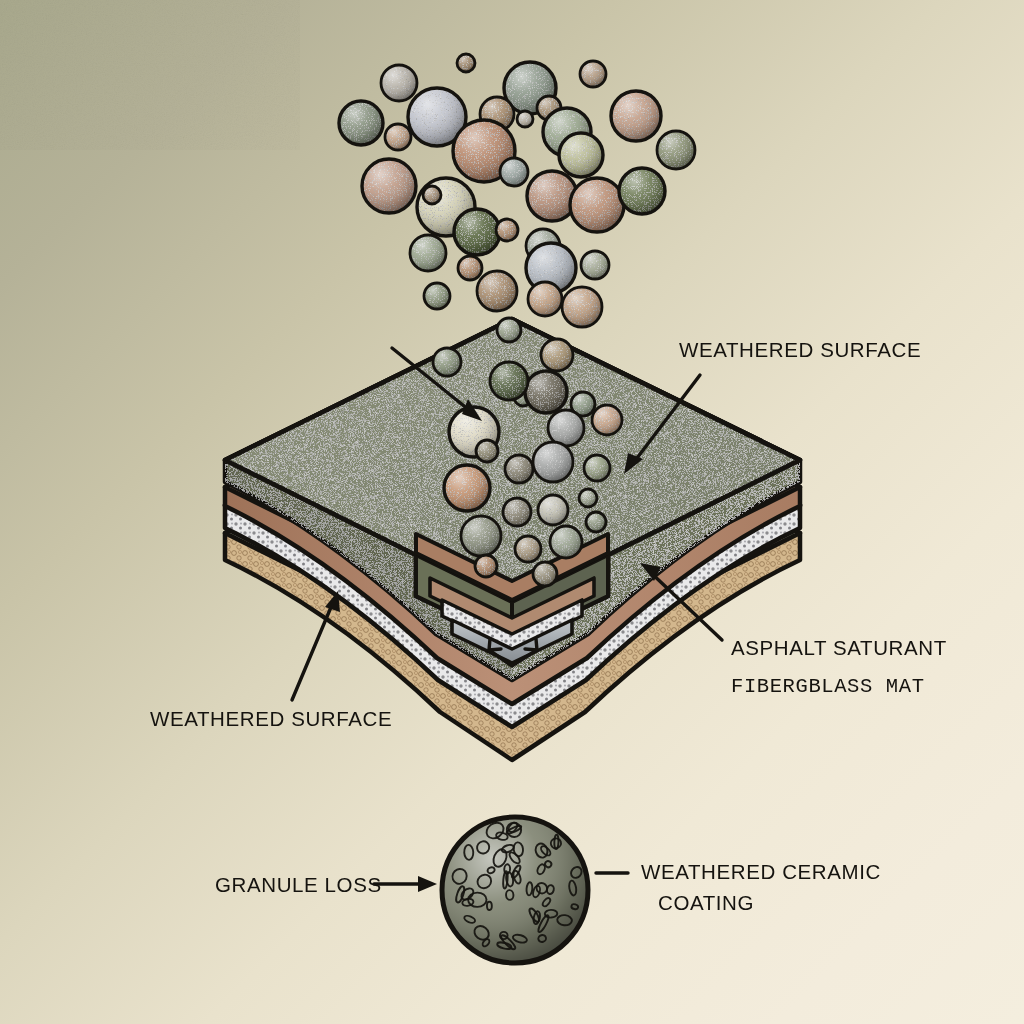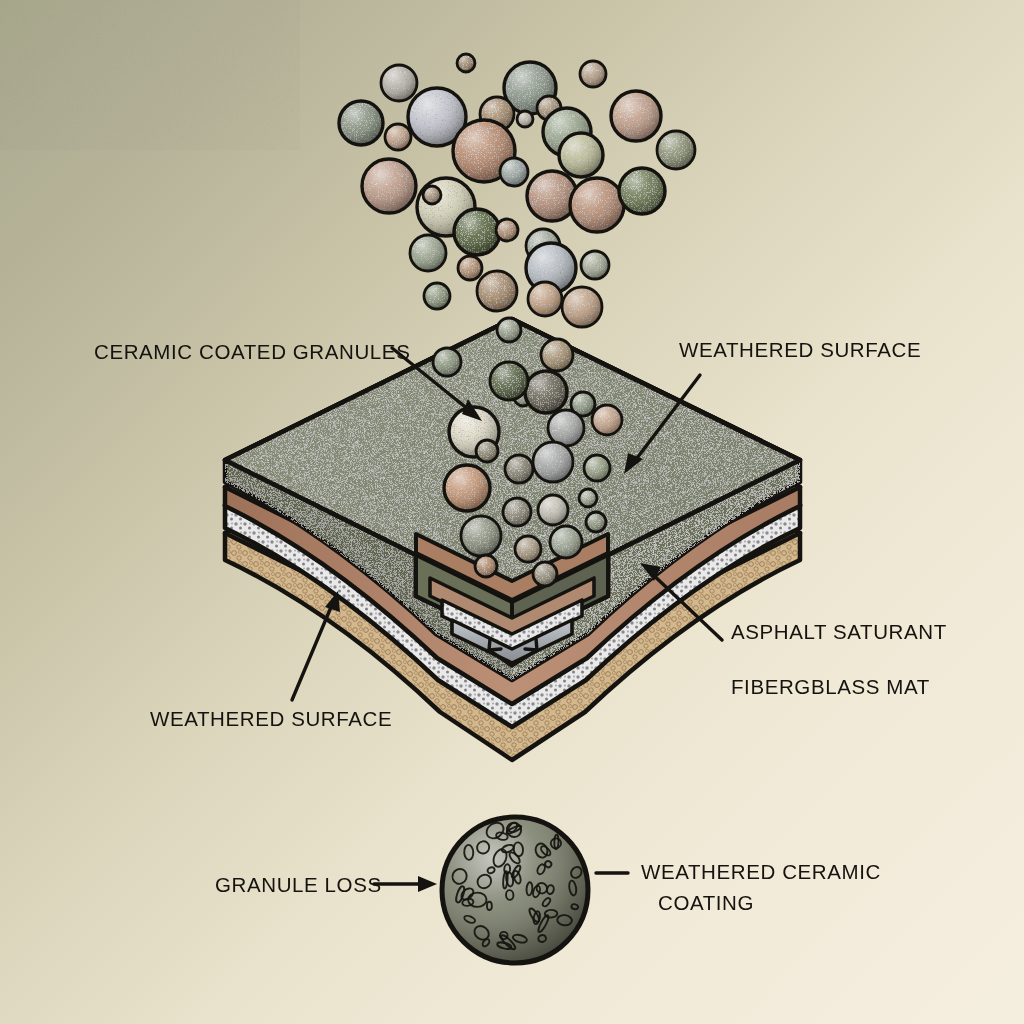--- a/index.html
+++ b/index.html
@@ -592,22 +592,21 @@
         <ellipse cx="491.10033734733867" cy="870.2715949461975" rx="2.851530349794239" ry="3.6209533607681754" transform="rotate(70.34645061728395 491.10033734733867 870.2715949461975)" fill="none" stroke="#15130f" stroke-width="1.9" opacity="0.92"></ellipse>
         <ellipse cx="542.1735424159504" cy="938.5218513695903" rx="3.3972050754458163" ry="3.8728716563786008" transform="rotate(73.35956790123457 542.1735424159504 938.5218513695903)" fill="none" stroke="#15130f" stroke-width="1.9" opacity="0.92"></ellipse>
         <ellipse cx="556.4096480839565" cy="841.9548234684302" rx="7.181820130315501" ry="2.069362997256516" transform="rotate(91.88194444444444 556.4096480839565 841.9548234684302)" fill="none" stroke="#15130f" stroke-width="1.9" opacity="0.92"></ellipse>
         <ellipse cx="576.3077299882327" cy="872.4274392545587" rx="4.893647119341564" ry="5.764439729080933" transform="rotate(39.80246913580247 576.3077299882327 872.4274392545587)" fill="none" stroke="#15130f" stroke-width="1.9" opacity="0.92"></ellipse>
         <ellipse cx="541.1660395621951" cy="869.26587161039" rx="3.2950317215363514" ry="5.197299382716049" transform="rotate(24.34336419753086 541.1660395621951 869.26587161039)" fill="none" stroke="#15130f" stroke-width="1.9" opacity="0.92"></ellipse>
         <ellipse cx="564.5772744430237" cy="920.1866353449885" rx="7.333504801097394" ry="5.070102451989026" transform="rotate(6.060185185185185 564.5772744430237 920.1866353449885)" fill="none" stroke="#15130f" stroke-width="1.9" opacity="0.92"></ellipse>
         <circle cx="515" cy="890" r="73" fill="none" stroke="#15130f" stroke-width="5"></circle>
       </g>
   </svg>
 
-  <div class="lbl" style="left:94px;  top:336px;">CERAMIC COATED GRANULES</div>
   <div class="lbl" style="left:679px; top:334px;">WEATHERED SURFACE</div>
-  <div class="lbl" style="left:731px; top:616px;">ASPHALT SATURANT</div>
-  <div class="lbl" style="left:731px; top:671px;">FIBERGBLASS MAT</div>
+  <div class="lbl" style="left:731px; top:632px;">ASPHALT SATURANT</div>
+  <div class="lbl" style="left:731px; top:671px;font-family:Liberation Mono, monospace;">FIBERGBLASS MAT</div>
   <div class="lbl" style="left:150px; top:703px;">WEATHERED SURFACE</div>
   <div class="lbl" style="left:215px; top:869px;text-align:right;">GRANULE LOSS</div>
   <div class="lbl" style="left:641px; top:856px;">WEATHERED CERAMIC</div>
   <div class="lbl" style="left:658px; top:887px;">COATING</div>
 
 </div>
 
 </body></html>

